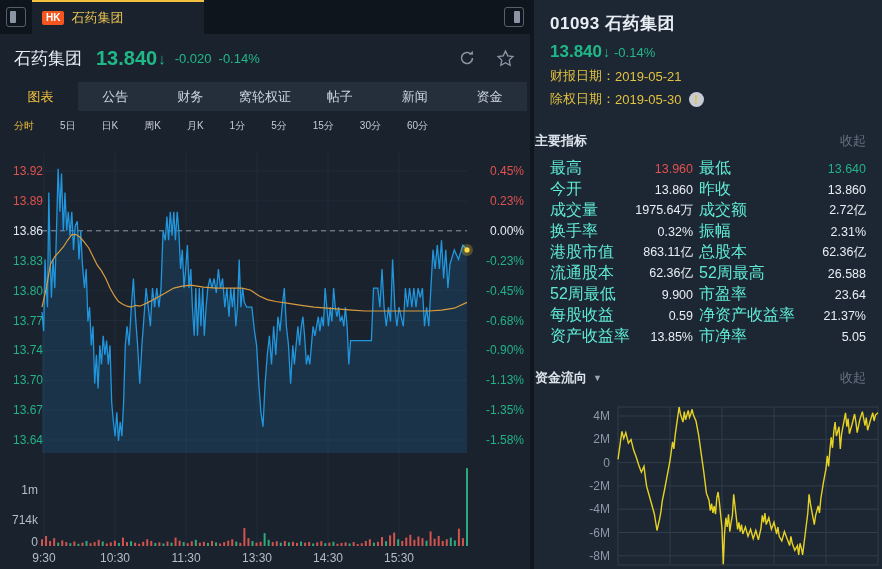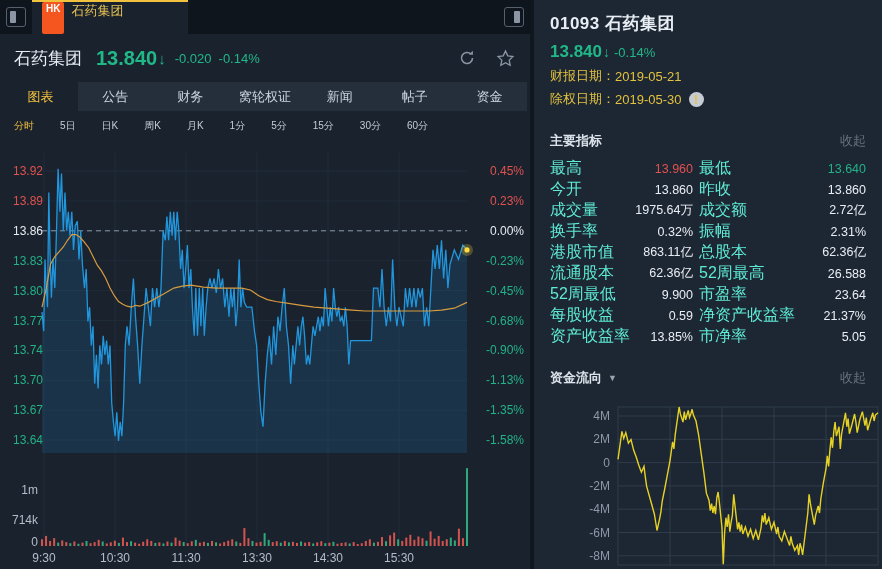--- a/index.html
+++ b/index.html
@@ -6,21 +6,21 @@
   body { background:#0d1218; font-family:"Liberation Sans","DejaVu Sans",sans-serif; }
   .app { width:882px; height:569px; display:flex; background:#161d28; overflow:hidden; position:relative; }
 
   
   .left-panel { width:530px; height:569px; display:flex; flex-direction:column; background:#1a222e; }
   .tabstrip { height:34px; background:#0f151d; display:flex; align-items:center; flex:0 0 auto; }
   .toggle-box { width:20px; height:20px; border:1px solid #55606f; border-radius:3px; margin:0 6px; position:relative; cursor:pointer; }
   .toggle-box .bar { position:absolute; top:3px; bottom:3px; width:6px; background:#8b95a3; border-radius:1px; }
   .toggle-box.left .bar { left:3px; }
   .toggle-box.right .bar { right:3px; }
-  .stock-tab { height:34px; width:156px; background:#1a222e; border-top:2px solid #f2c13d; display:flex; gap:7px; padding:0 10px; cursor:pointer; }
+  .stock-tab { height:34px; width:172px; background:#1a222e; border-top:2px solid #f2c13d; display:flex; align-items:center; gap:7px; padding:0 10px; cursor:pointer; }
   .hk-badge { background:#f5551f; color:#fff; font-size:10px; font-weight:bold; padding:2px 4px; border-radius:2px; line-height:1; }
   .stock-tab-label { color:#e9c353; font-size:13px; }
   .strip-spacer { flex:1; }
 
   .quote-row { height:48px; display:flex; align-items:center; padding:0 14px; flex:0 0 auto; }
   .quote-name { color:#e8edf4; font-size:17px; margin-right:14px; }
   .quote-price { color:#21b888; font-size:20px; font-weight:bold; }
   .quote-arrow { color:#21b888; font-size:15px; font-weight:bold; margin:0 2px 0 1px; }
   .quote-chg, .quote-pct { color:#21b888; font-size:13px; margin-left:7px; }
   .icon-btn { width:22px; height:22px; margin-left:16px; cursor:pointer; display:flex; align-items:center; justify-content:center; }
@@ -41,21 +41,21 @@
   .rp-head { padding:2px 8px 6px 16px; }
   .rp-title { color:#e9eef4; font-size:17px; font-weight:bold; letter-spacing:.5px; }
   .rp-price-row { margin-top:7px; display:flex; align-items:baseline; }
   .rp-price { color:#21b888; font-size:17px; font-weight:bold; }
   .rp-arrow { color:#21b888; font-size:14px; font-weight:bold; margin:0 4px 0 1px; }
   .rp-pct { color:#21b888; font-size:13px; }
   .rp-date { margin-top:5px; display:flex; align-items:center; }
   .rp-date span { color:#e2c23f; font-size:13px; }
   .info-icon { width:15px; height:15px; background:#c7ccd4; color:#2a323e; border-radius:50%; font-size:11px; font-weight:bold; text-align:center; line-height:15px; margin-left:7px; cursor:pointer; }
   .divider { height:1px; background:#2a3441; margin:8px 0 0 0; }
-  .section-head { display:flex; align-items:center; padding:10px 16px 6px 16px; }
+  .section-head { display:flex; align-items:center; padding:10px 16px 6px 1px; }
   .section-title { color:#dbe2ea; font-size:13px; font-weight:bold; }
   .caret { color:#9aa4b2; font-size:9px; margin-left:6px; }
   .collapse-link { margin-left:auto; color:#67717f; font-size:13px; cursor:pointer; }
 
   .ind-table { padding:2px 16px 4px 16px; }
   .ind-row { display:grid; grid-template-columns:78px 1fr 96px 1fr; height:21px; align-items:center; }
   .ind-label { color:#5eead4; font-size:16px; white-space:nowrap; }
   .ind-val { color:#e9eef4; font-size:12.5px; text-align:right; white-space:nowrap; padding-right:6px; }
   .ind-val.last { padding-right:0; }
   .ind-val.up { color:#e0524e; }
@@ -103,22 +103,22 @@
             <path d="M10 2.2 L12.4 7.2 L17.8 7.9 L13.9 11.7 L14.9 17.1 L10 14.5 L5.1 17.1 L6.1 11.7 L2.2 7.9 L7.6 7.2 Z" fill="none" stroke="#8b95a3" stroke-width="1.4"></path>
           </svg>
       </div>
     </div>
 
     <div class="nav-tabs" id="nav-tabs">
         <div class="nav-tab active">图表</div>
         <div class="nav-tab">公告</div>
         <div class="nav-tab">财务</div>
         <div class="nav-tab">窝轮权证</div>
+        <div class="nav-tab">帖子</div>
         <div class="nav-tab">新闻</div>
-        <div class="nav-tab">帖子</div>
         <div class="nav-tab">资金</div>
       </div>
     <div class="period-row" id="period-row">
         <div class="period-item active">分时</div>
         <div class="period-item">5日</div>
         <div class="period-item">日K</div>
         <div class="period-item">周K</div>
         <div class="period-item">月K</div>
         <div class="period-item">1分</div>
         <div class="period-item">5分</div>

